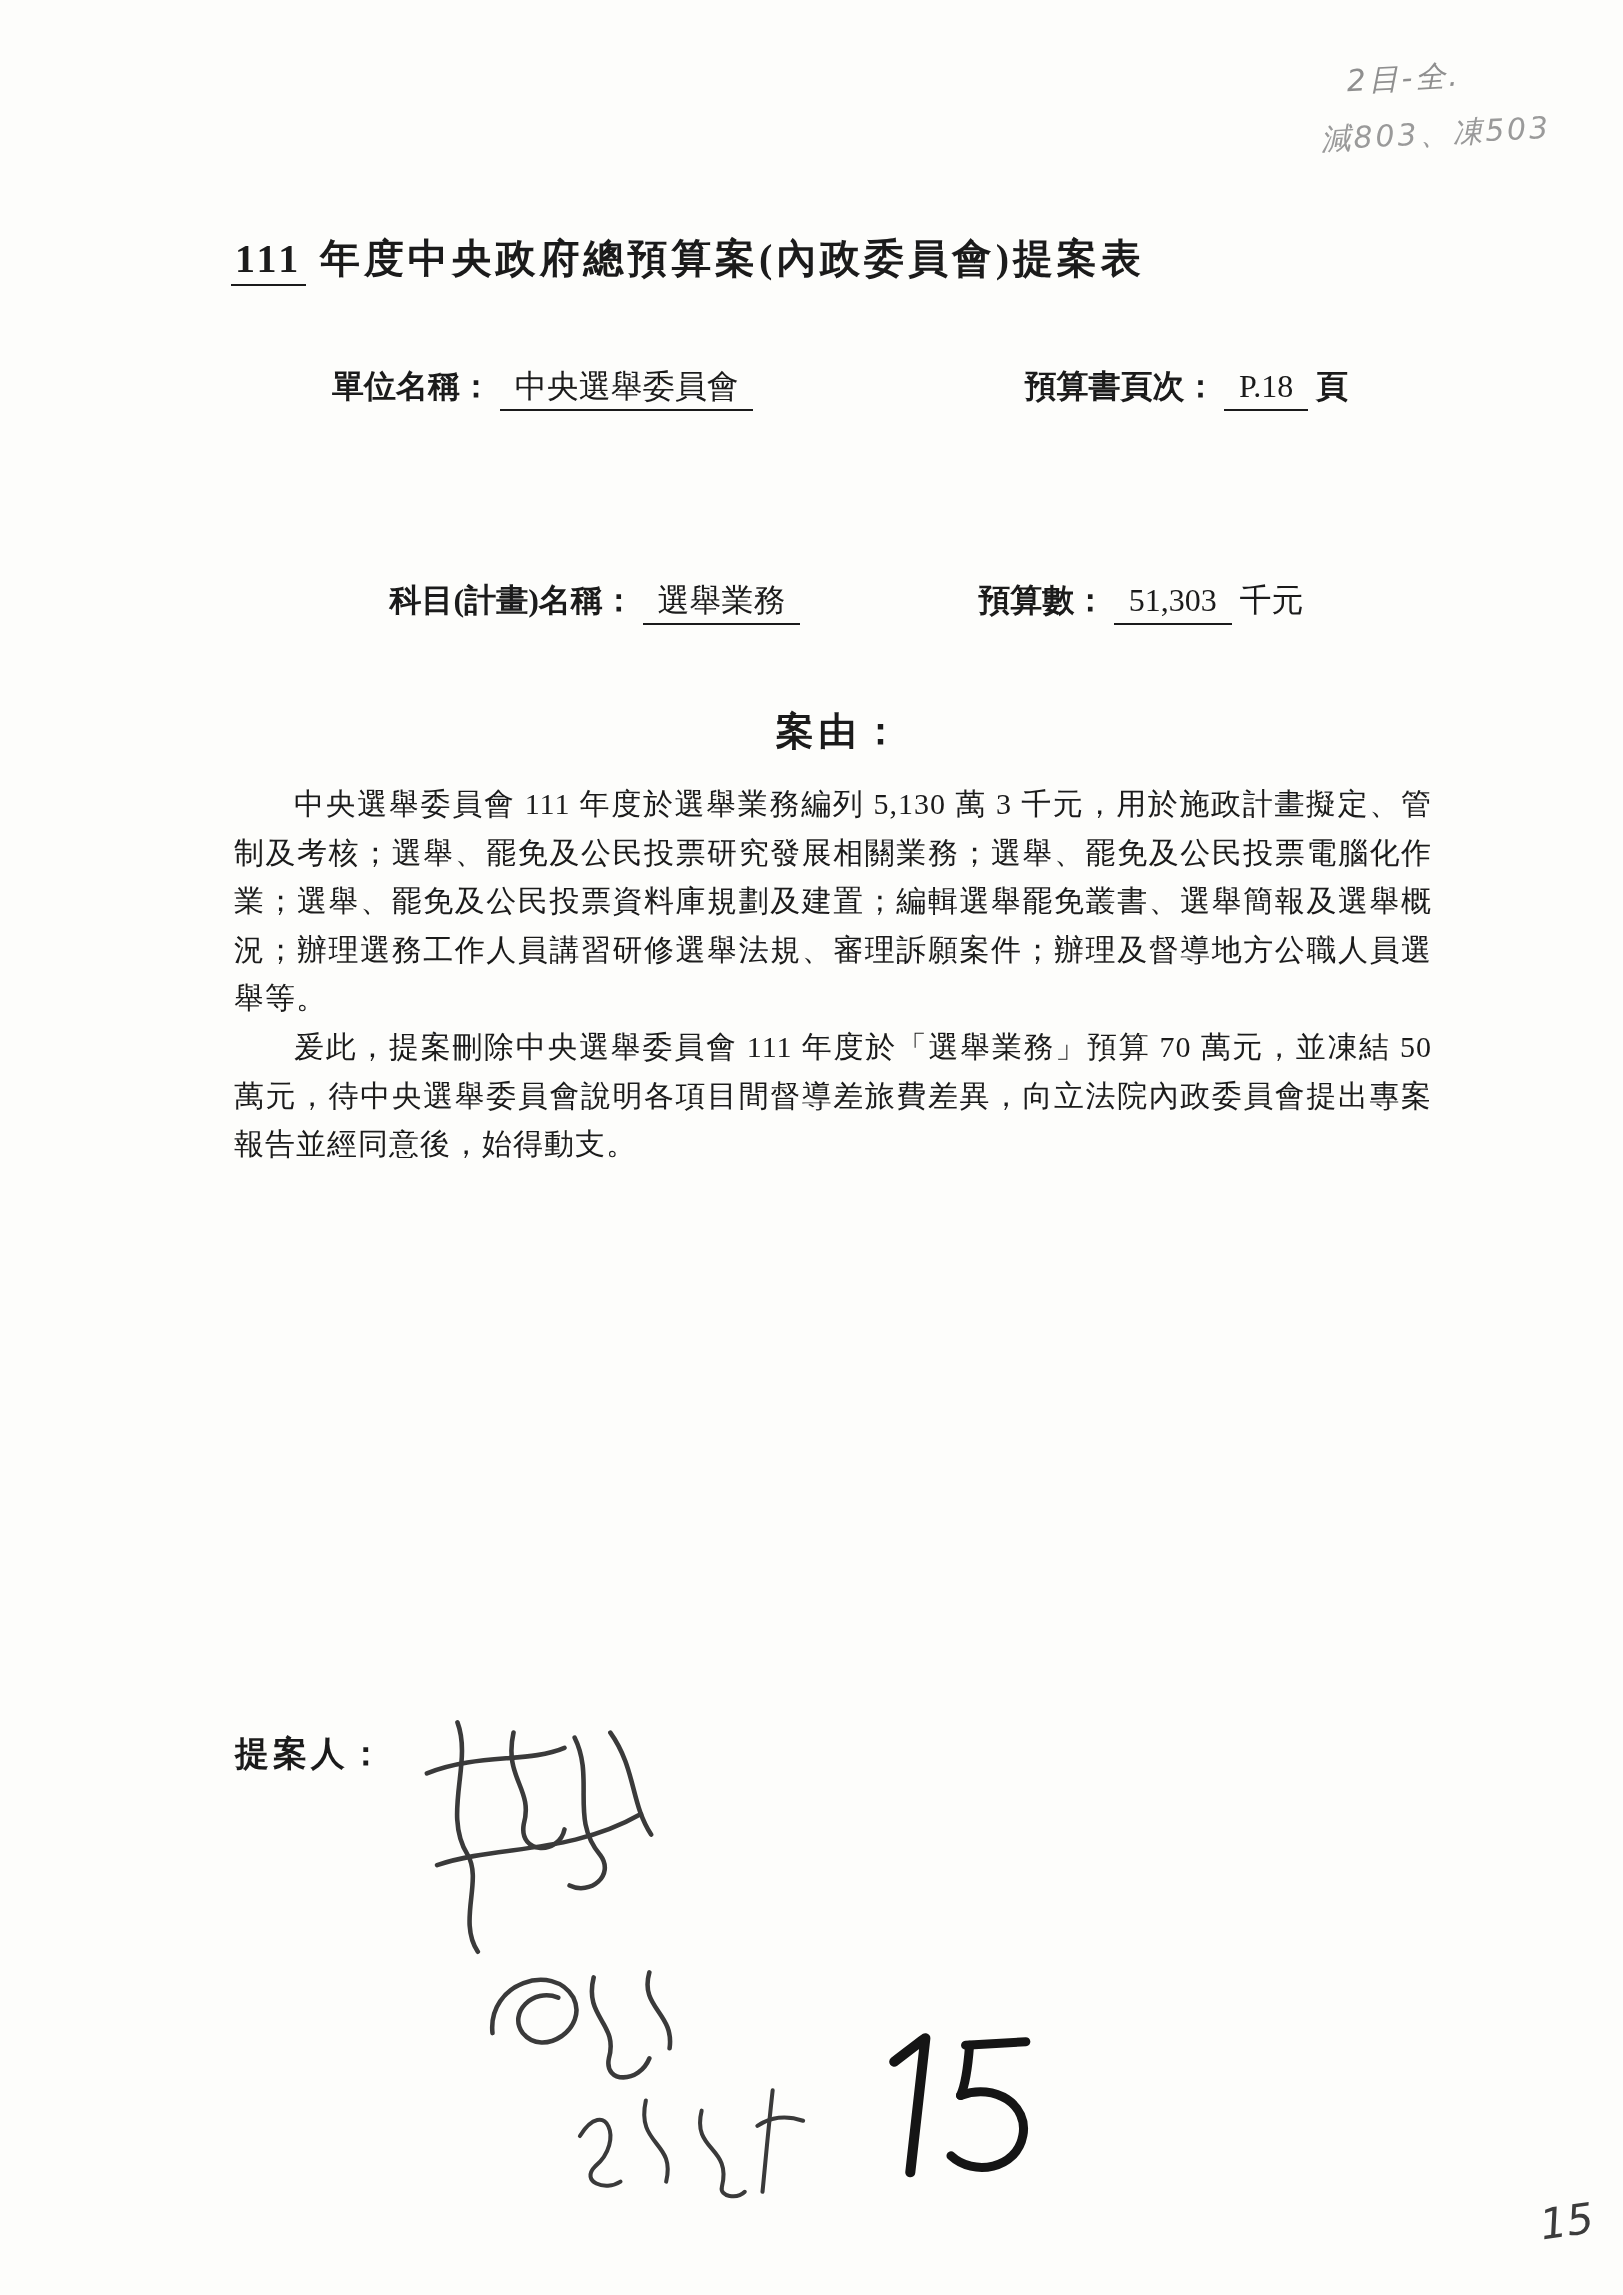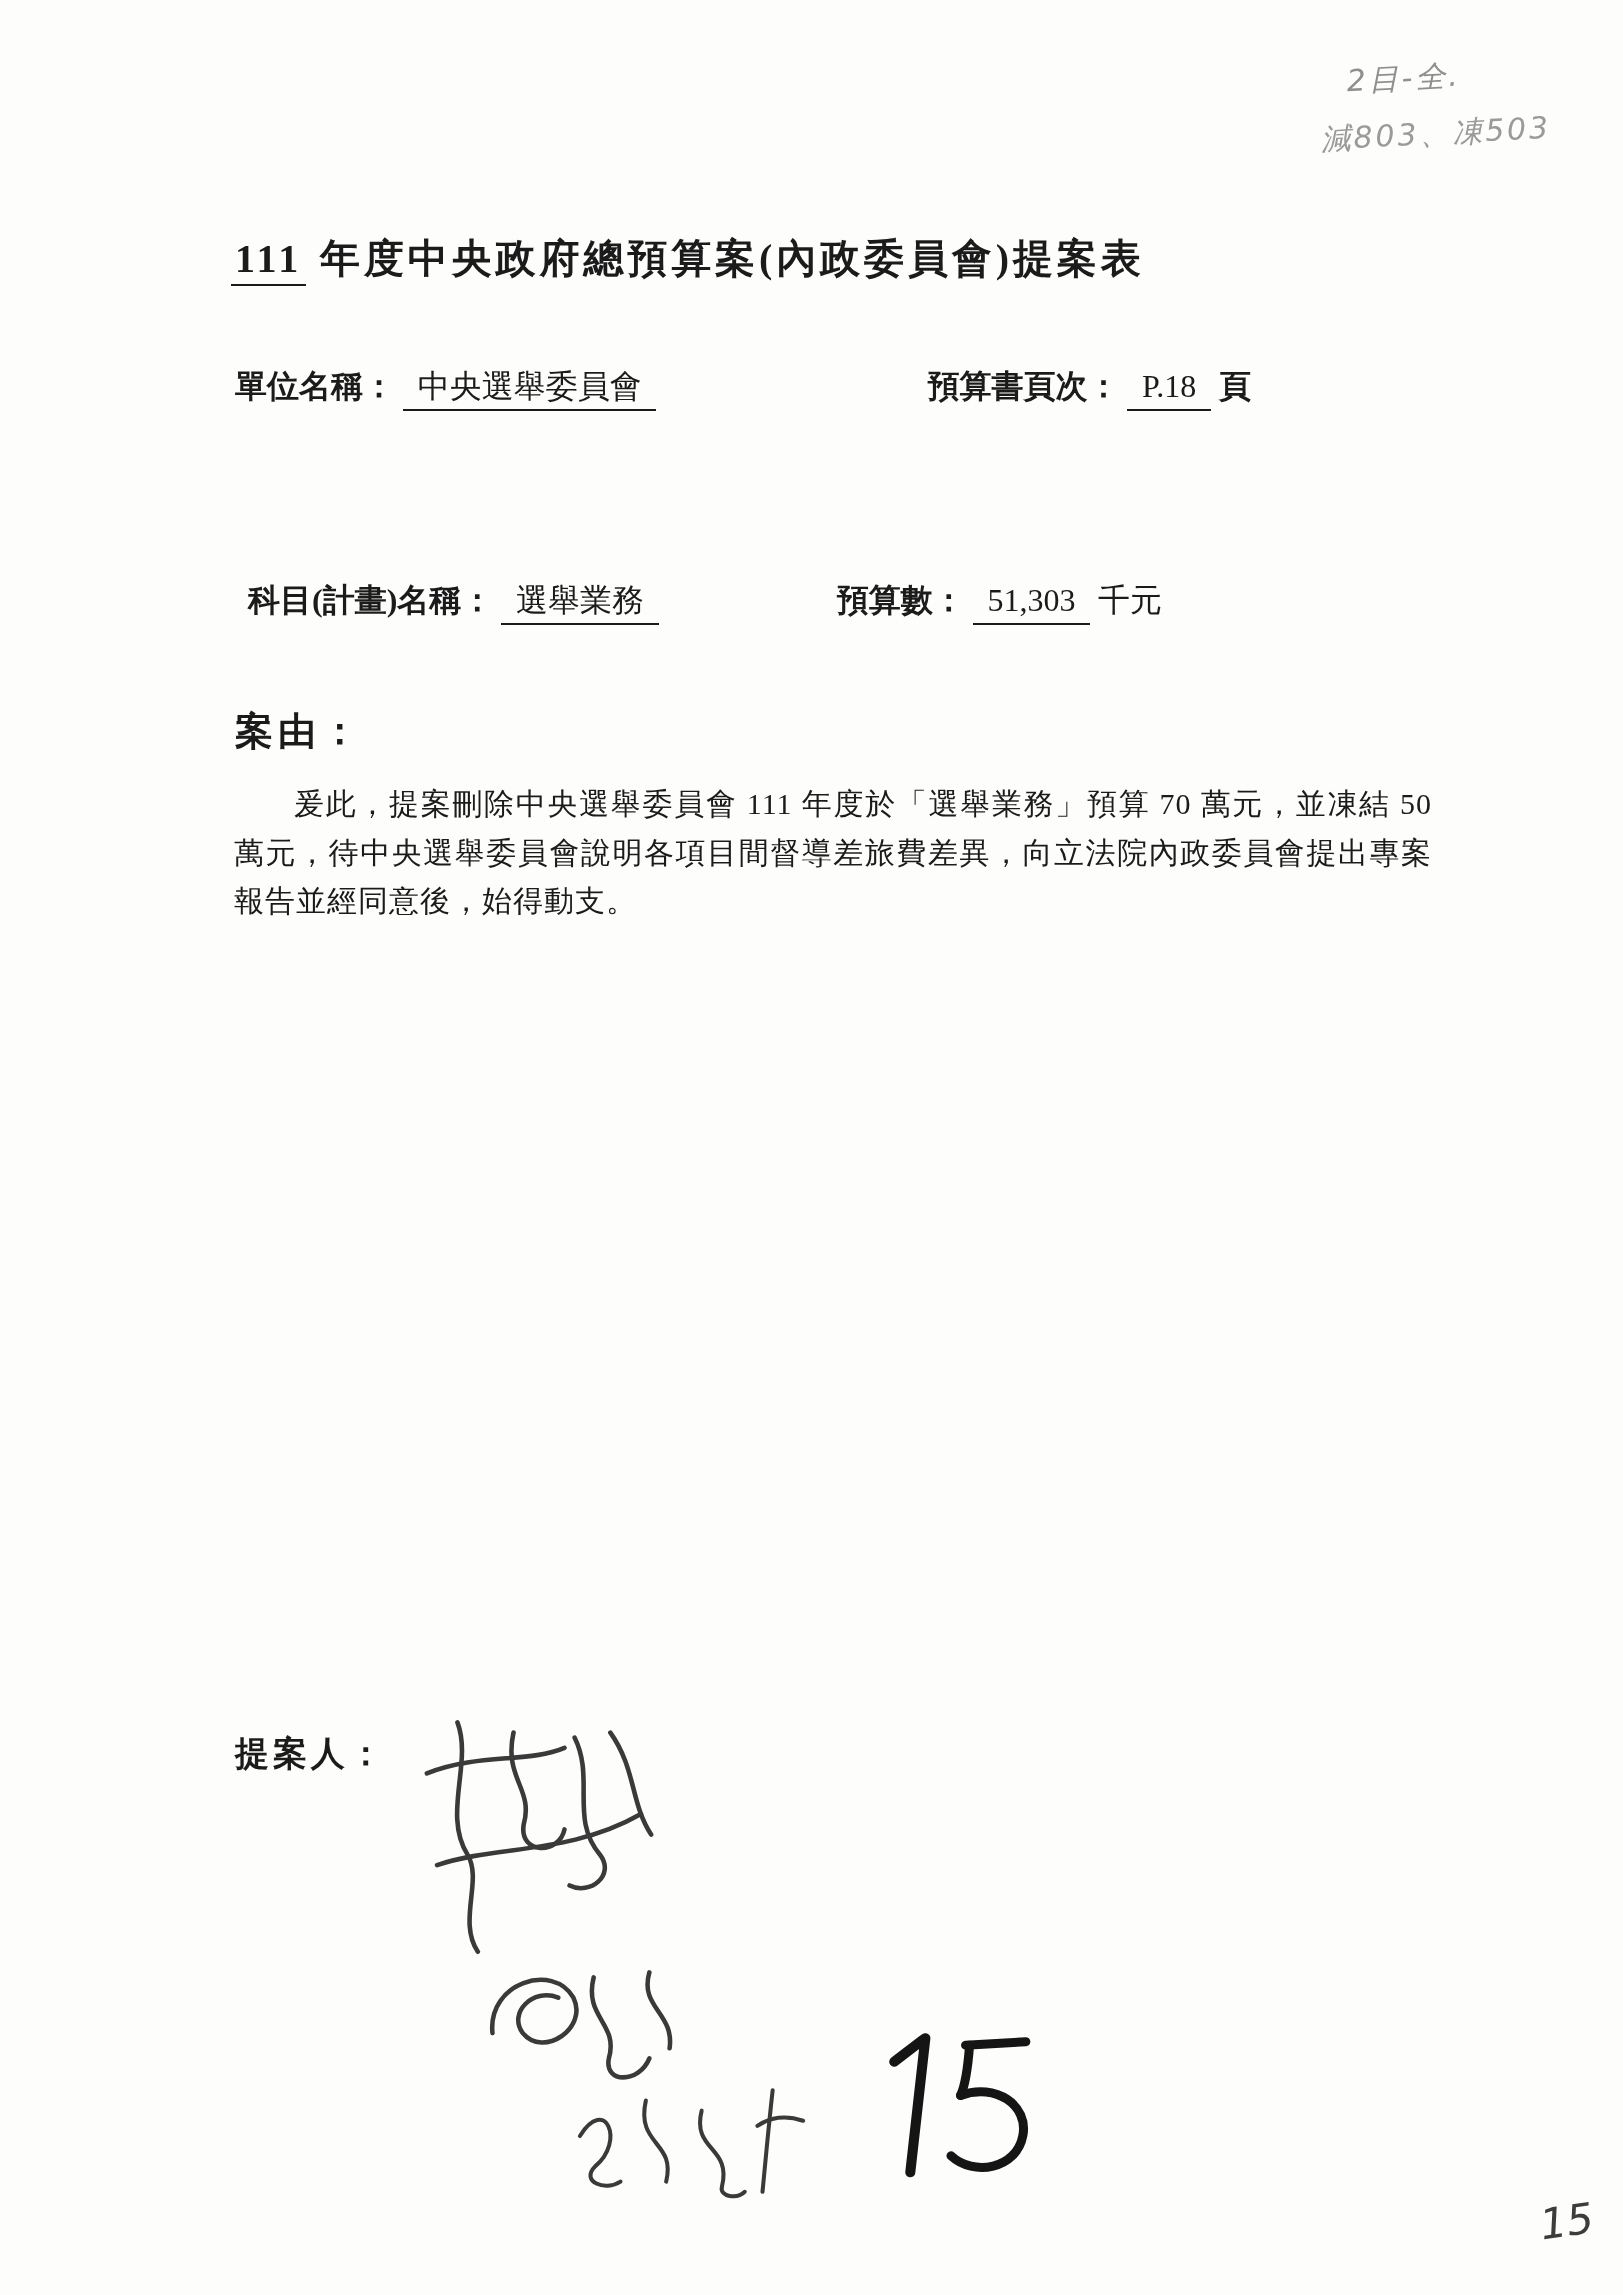--- a/index.html
+++ b/index.html
@@ -28,21 +28,21 @@
   .title{
     position:absolute;top:231px;left:231px;right:196px;
     text-align:left;
     font-size:40px;font-weight:700;
     letter-spacing:3.9px;
     white-space:nowrap;
   }
   .title .num{border-bottom:2.5px solid #1b1b1b;padding:0 3.9px 2.9px;}
 
   
-  .row{position:absolute;left:235px;right:179px;white-space:nowrap;}
+  .row{position:absolute;left:235px;right:179px;white-space:nowrap;text-align:center;}
   .row .lbl{font-weight:700;}
   .ul{
     border-bottom:2px solid #1b1b1b;
     padding:0 14.7px 4.9px;
     font-weight:400;
   }
   .row-unit{top:365px;font-size:32px;}
   .row-unit .gap{display:inline-block;width:255px;}
   .row-check{top:490px;font-size:33px;}
   .row-subject{top:579px;left:248px;font-size:32px;}
@@ -108,20 +108,21 @@
     <span class="ul">選舉業務</span>
     <span class="gap"></span>
     <span class="lbl">預算數：</span>
     <span class="ul">51,303</span>
     <span>千元</span>
   </div>
 
   <div class="row case-label">案由：</div>
 
   <div class="body-text">
+    <p>中央選舉委員會 111 年度於選舉業務編列 5,130 萬 3 千元，用於施政計畫擬定、管制及考核；選舉、罷免及公民投票研究發展相關業務；選舉、罷免及公民投票電腦化作業；選舉、罷免及公民投票資料庫規劃及建置；編輯選舉罷免叢書、選舉簡報及選舉概況；辦理選務工作人員講習研修選舉法規、審理訴願案件；辦理及督導地方公職人員選舉等。</p>
     <p>爰此，提案刪除中央選舉委員會 111 年度於「選舉業務」預算 70 萬元，並凍結 50 萬元，待中央選舉委員會說明各項目間督導差旅費差異，向立法院內政委員會提出專案報告並經同意後，始得動支。</p>
   </div>
 
   <div class="proposer">提案人：</div>
 
   <div class="sig sig-1">
     <svg viewBox="0 0 560 520">
       <path stroke-width="9" d="M120,40 C150,120 90,220 140,300 C170,350 120,430 160,490"></path>
       <path stroke-width="9" d="M60,140 C160,100 260,120 330,90"></path>
       <path stroke-width="9" d="M230,60 C210,150 270,170 250,240 C240,300 320,300 330,250"></path>

